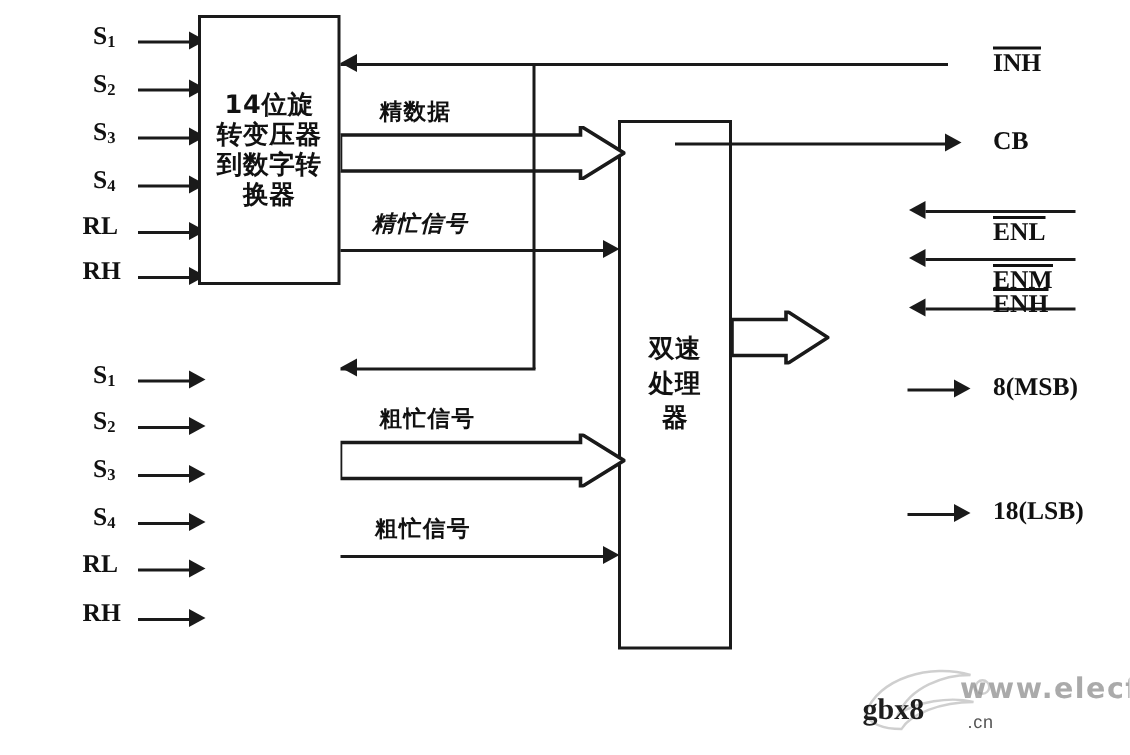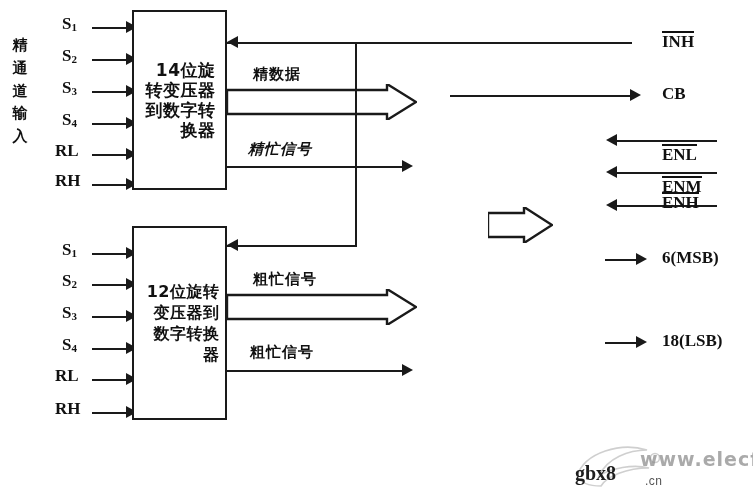--- a/index.html
+++ b/index.html
@@ -17,21 +17,21 @@
   .blk{
     position:absolute;
     border:2px solid #1a1a1a;
     background:#fff;
     box-sizing:border-box;
     display:flex;align-items:center;justify-content:center;
   }
   .blk .btxt{
     font-family:"DejaVu Sans",sans-serif;
     font-weight:700;
-    text-align:right;
+    text-align:center;
     line-height:1.18;
     letter-spacing:0.5px;
     color:#111;
   }
   .hline{position:absolute;height:0;border-top:2px solid #1a1a1a;}
   .vline{position:absolute;width:0;border-left:2px solid #1a1a1a;}
   .arw{position:absolute;width:0;height:0;}
   .arw-r{border-top:6px solid transparent;border-bottom:6px solid transparent;border-left:11px solid #1a1a1a;}
   .arw-l{border-top:6px solid transparent;border-bottom:6px solid transparent;border-right:11px solid #1a1a1a;}
 
@@ -102,21 +102,20 @@
     left:640px;top:448px;
     font-family:"DejaVu Sans",sans-serif;font-weight:700;
     font-size:19px;color:#8e8e8e;opacity:.75;letter-spacing:1px;
   }
 </style>
 </head>
 <body>
 
 <div id="stage">
 
-  <div class="vlabel" style="left:8px;top:34px;">精通道输入</div>
 
   <div class="sig" style="left:62px;top:14px;">S<span class="sub">1</span></div>
   <div class="hline" style="left:92px;top:27px;width:38px;"></div>
   <div class="arw arw-r" style="left:126px;top:21px;"></div>
 
   <div class="sig" style="left:62px;top:46px;">S<span class="sub">2</span></div>
   <div class="hline" style="left:92px;top:59px;width:38px;"></div>
   <div class="arw arw-r" style="left:126px;top:53px;"></div>
 
   <div class="sig" style="left:62px;top:78px;">S<span class="sub">3</span></div>
@@ -156,24 +155,24 @@
   <div class="arw arw-r" style="left:126px;top:373px;"></div>
 
   <div class="sig" style="left:55px;top:399px;">RH</div>
   <div class="hline" style="left:92px;top:412px;width:38px;"></div>
   <div class="arw arw-r" style="left:126px;top:406px;"></div>
 
   <div class="blk" style="left:132px;top:10px;width:95px;height:180px;">
     <div class="btxt" style="font-size:17px;width:72px;">14位旋转变压器到数字转换器</div>
   </div>
 
-  <div class="blk" style="left:132px;top:226px;width:95px;height:194px;">
-    <div class="btxt" style="font-size:16px;width:80px;line-height:1.32;">12位旋转变压器到数字转换器</div>
-  </div>
-
+
+  <div class="blk" style="left:412px;top:80px;width:76px;height:353px;">
+    <div class="btxt" style="font-size:17px;width:46px;line-height:1.35;">双速处理器</div>
+  </div>
 
 
   <div class="midlabel" style="left:253px;top:65px;">精数据</div>
   <div class="bus" style="left:227px;top:84px;">
     <svg width="190" height="36" viewBox="0 0 190 36">
       <path d="M0,6 L160,6 L160,0 L189,18 L160,36 L160,30 L0,30 Z" fill="#ffffff" stroke="#1a1a1a" stroke-width="2.4" stroke-linejoin="miter"></path>
     </svg>
   </div>
 
   <div class="midlabel" style="left:248px;top:140px;font-style:italic;">精忙信号</div>
@@ -225,21 +224,21 @@
   </div>
 
   <div class="hline" style="left:617px;top:205px;width:100px;"></div>
   <div class="arw arw-l" style="left:606px;top:199px;"></div>
   <div class="sig" style="left:662px;top:192px;">
     <span class="ob">ENH</span>
   </div>
 
   <div class="hline" style="left:605px;top:259px;width:35px;"></div>
   <div class="arw arw-r" style="left:636px;top:253px;"></div>
-  <div class="sig" style="left:662px;top:248px;">6(MSB)</div>
+  <div class="sig" style="left:662px;top:248px;">8(MSB)</div>
 
   <div class="hline" style="left:605px;top:342px;width:35px;"></div>
   <div class="arw arw-r" style="left:636px;top:336px;"></div>
   <div class="sig" style="left:662px;top:331px;">18(LSB)</div>
 
 
   <div class="wm" id="wm-swirl">
     <svg width="108" height="46" viewBox="0 0 108 46">
       <path d="M10,34 C18,10 54,0 80,8 C62,8 40,16 32,34 C44,26 66,22 82,26 C60,26 40,34 34,44 C24,44 14,42 10,34 Z" fill="#ffffff" stroke="#a9a9a9" stroke-width="1.6"></path>
       <circle cx="88" cy="16" r="4.5" fill="#ffffff" stroke="#a9a9a9" stroke-width="1.6"></circle>

